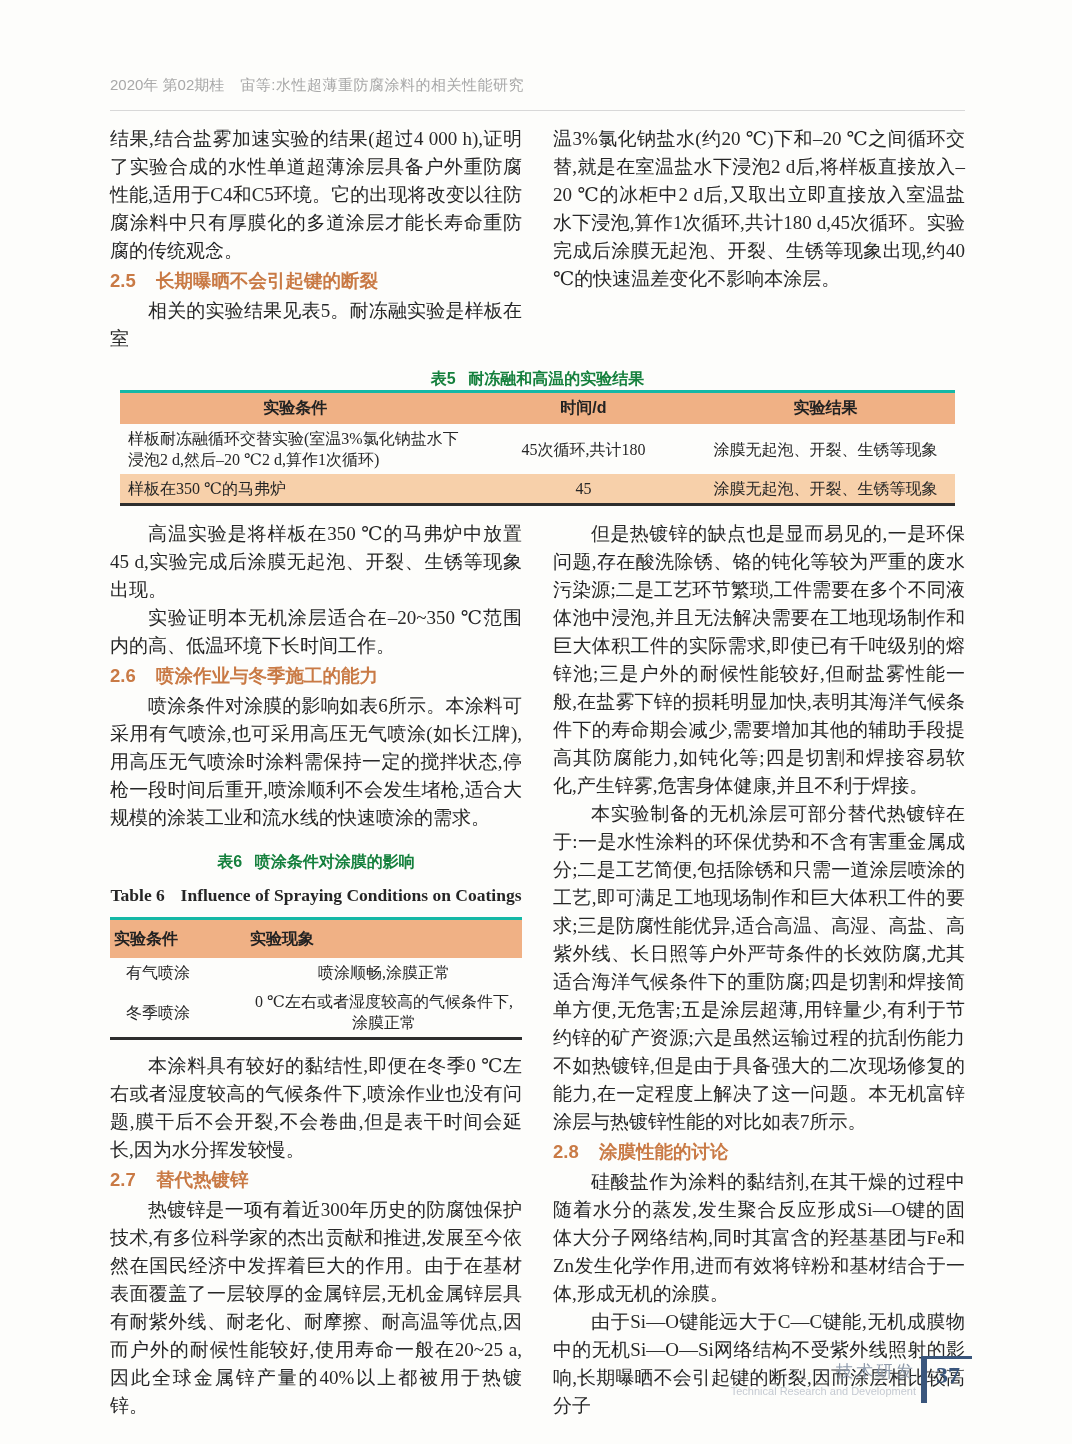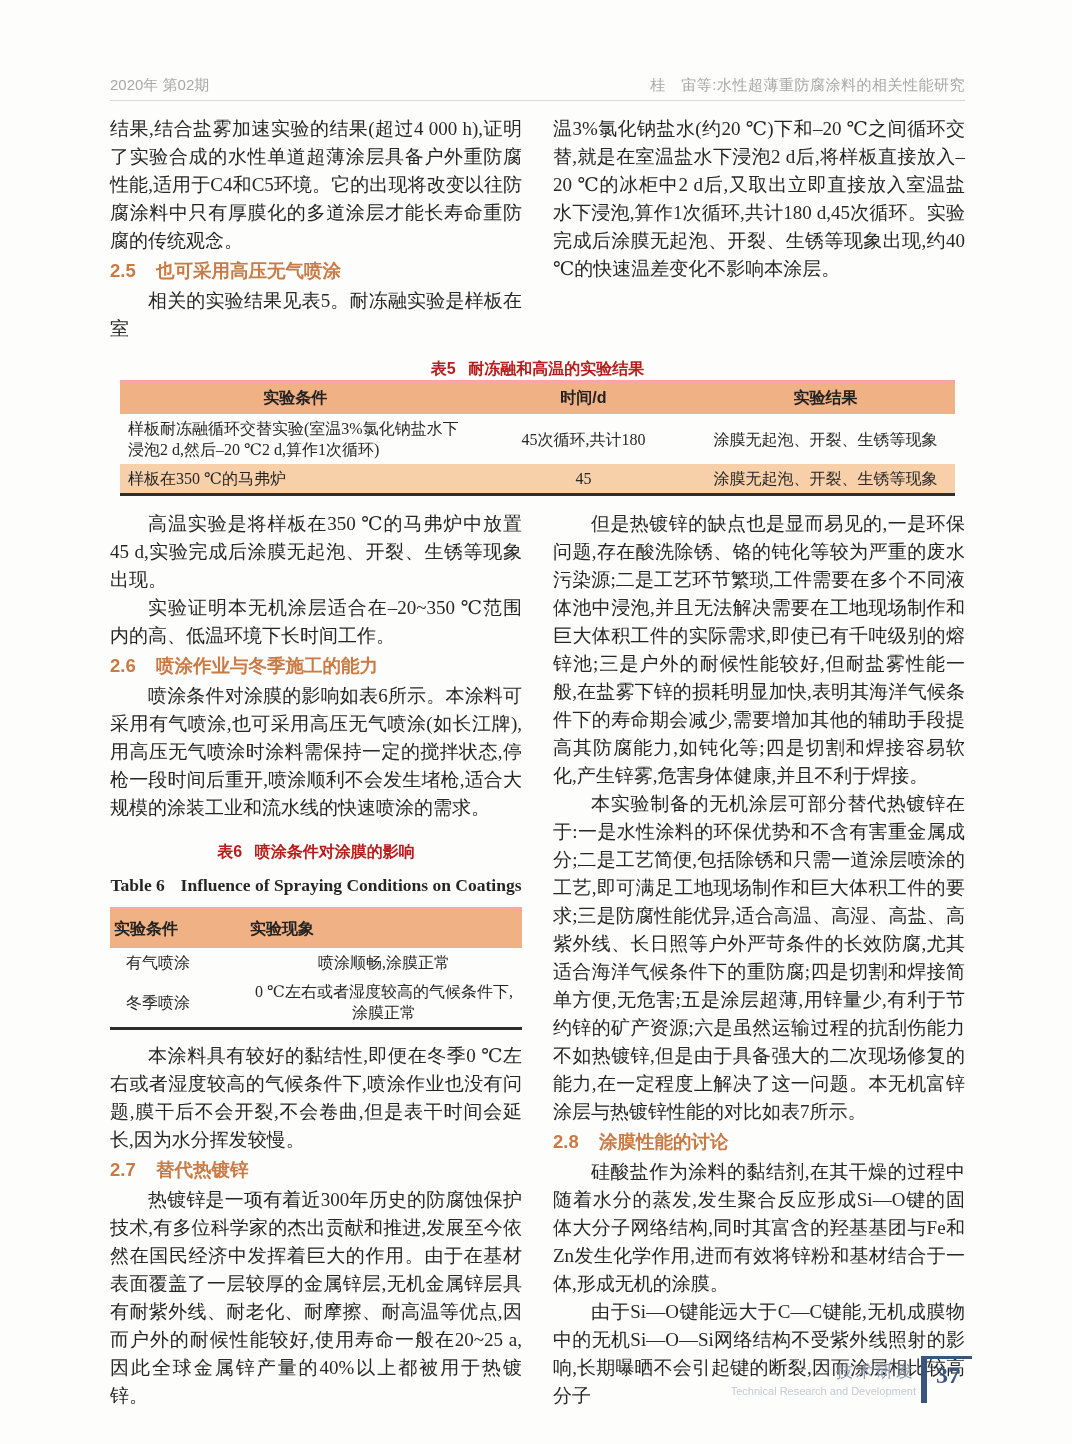--- a/index.html
+++ b/index.html
@@ -4,42 +4,42 @@
 <style>
   html,body{margin:0;padding:0;}
   body{
     width:1072px;height:1444px;overflow:hidden;position:relative;
     background:#fdfdfb;color:#262626;
     font-family:"Liberation Serif","DejaVu Serif",serif;
   }
   .page{box-sizing:border-box;padding:76px 107px 0 110px;position:relative;}
 
   
-  .hdr{display:flex;justify-content:space-between;align-items:flex-end;
+  .hdr{display:flex;justify-content:flex-start;align-items:flex-end;
        font-family:"Liberation Sans","DejaVu Sans",sans-serif;
-       font-size:15px;color:#a8a8a8;padding-bottom:5px;border-bottom:1px solid #d8d8d8;}
+       font-size:15px;color:#a8a8a8;padding-bottom:15px;border-bottom:1px solid #d8d8d8;}
   .hdr .right{letter-spacing:.5px;}
 
   
   .cols{display:flex;gap:31px;margin-top:14px;justify-content:flex-end;}
   .col{width:420px;font-size:19px;line-height:28px;text-align:justify;}
   p.para{margin:0;text-indent:2em;}
   p.para.noind{text-indent:0;}
   .sec{color:#c97a45;font-weight:bold;font-size:18.5px;line-height:28px;
        font-family:"Liberation Sans","DejaVu Sans",sans-serif;margin:2px 0;}
   .sec .num{margin-right:1.1em;}
 
   
   .cap-cn{text-align:center;font-family:"Liberation Sans","DejaVu Sans",sans-serif;
-          font-weight:600;font-size:16px;color:#b91c1c;margin-top:16px;}
+          font-weight:600;font-size:16px;color:#15803d;margin-top:16px;}
   .cap-cn .capno{margin-right:.8em;font-weight:700;}
   .cap-en{text-align:center;font-family:"Liberation Serif","DejaVu Serif",serif;
           font-weight:bold;font-size:17.5px;margin:5px 0 8px;}
   .cap-en .capno{margin-right:.9em;}
-  table{border-collapse:collapse;border-top:3px solid #fca5a5;border-bottom:3px solid #2e2e2e;}
+  table{border-collapse:collapse;border-top:3px solid #14b8a6;border-bottom:3px solid #2e2e2e;}
   .tbl5{width:835px;margin:0 10px;}
   .tbl6{width:100%;margin-top:2px;}
   th{background:#f0b185;font-family:"Liberation Sans","DejaVu Sans",sans-serif;
      font-weight:600;font-size:16px;color:#222;padding:5px 4px;}
   td{font-size:16px;line-height:21px;padding:4px 8px;vertical-align:middle;}
   .alt{background:#f7d0aa;}
   .tc{text-align:center;}
   .tl{text-align:left;}
   .tbl5 col.c1{width:42%;}.tbl5 col.c2{width:27%;}.tbl5 col.c3{width:31%;}
   .tbl6 col.c1{width:33%;}.tbl6 col.c2{width:67%;}
@@ -64,21 +64,21 @@
 
   <div class="hdr">
     <span>2020年 第02期</span>
     <span class="right">桂　宙等:水性超薄重防腐涂料的相关性能研究</span>
   </div>
 
   <div class="cols">
     <div class="col">
       <p class="para noind">结果,结合盐雾加速实验的结果(超过4 000 h),证明了实验合成的水性单道超薄涂层具备户外重防腐性能,适用于C4和C5环境。它的出现将改变以往防腐涂料中只有厚膜化的多道涂层才能长寿命重防腐的传统观念。</p>
       <div class="sec">
-        <span class="num">2.5</span><span>也可采用高压无气喷涂</span>
+        <span class="num">2.5</span><span>长期曝晒不会引起键的断裂</span>
       </div>
       <p class="para">相关的实验结果见表5。耐冻融实验是样板在室</p>
     </div>
     <div class="col">
       <p class="para noind">温3%氯化钠盐水(约20 ℃)下和–20 ℃之间循环交替,就是在室温盐水下浸泡2 d后,将样板直接放入–20 ℃的冰柜中2 d后,又取出立即直接放入室温盐水下浸泡,算作1次循环,共计180 d,45次循环。实验完成后涂膜无起泡、开裂、生锈等现象出现,约40 ℃的快速温差变化不影响本涂层。</p>
     </div>
   </div>
 
   <div class="tbl-wrap">
     <div class="cap-cn">

